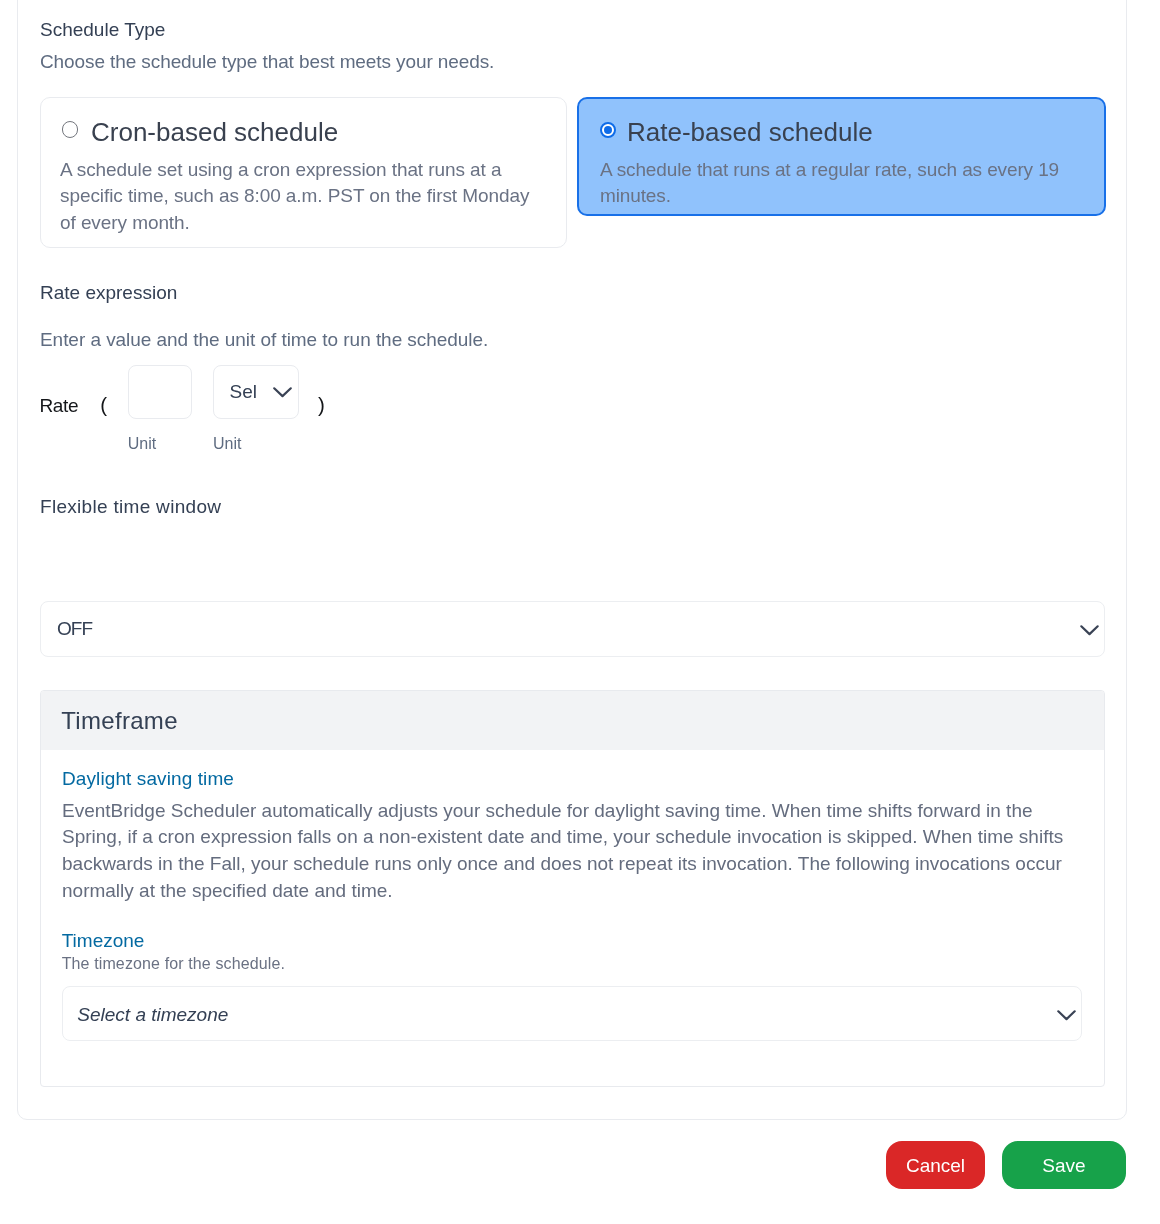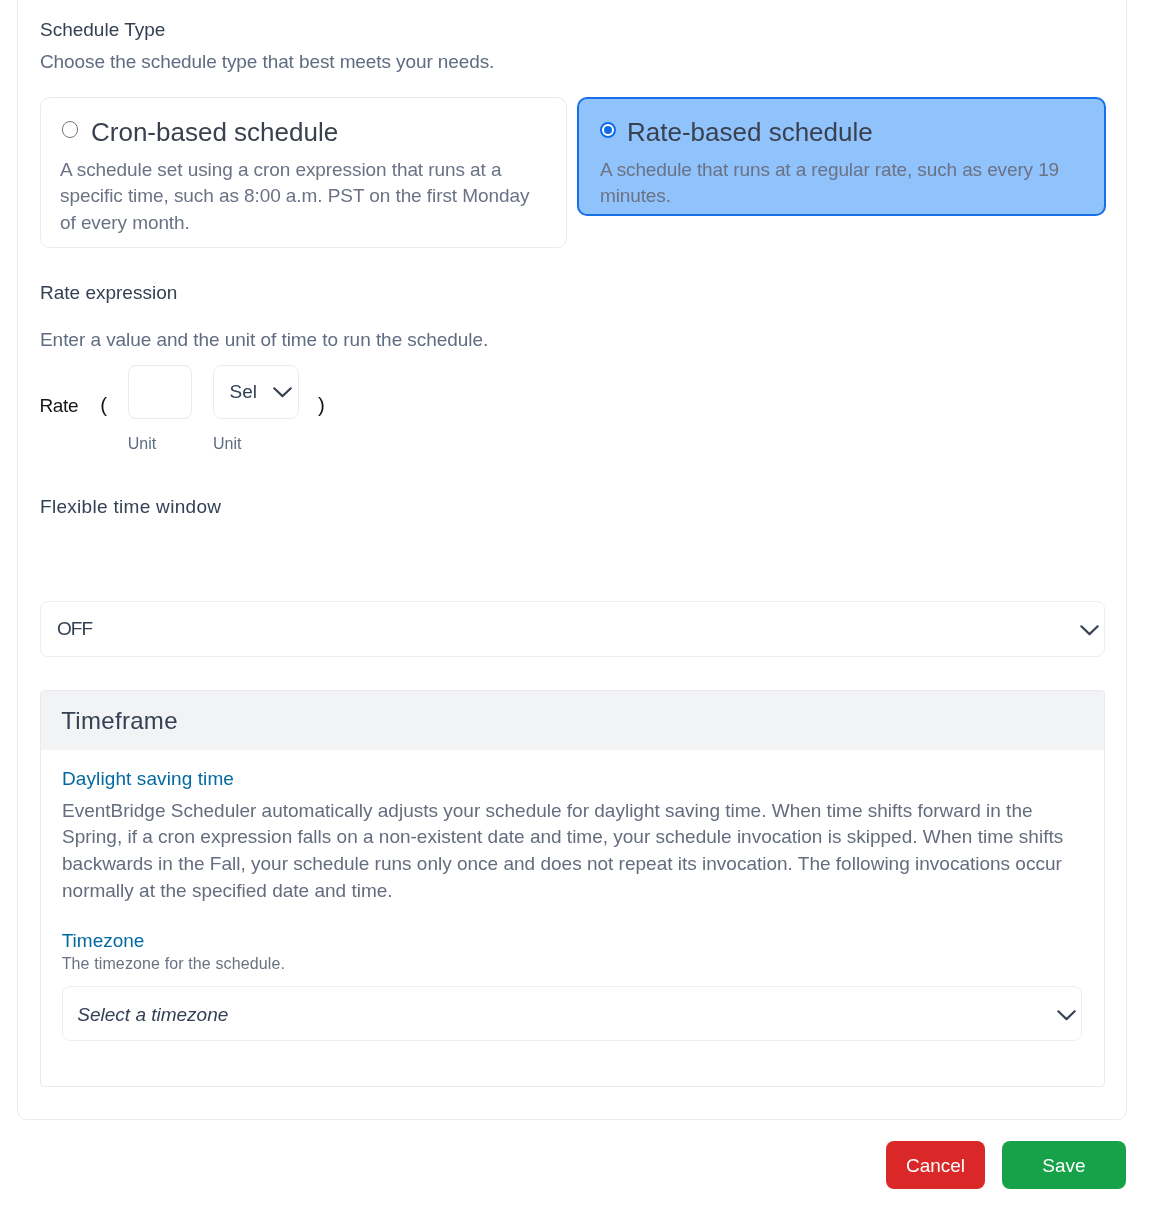--- a/index.html
+++ b/index.html
@@ -70,21 +70,21 @@
   .tf-head{
     position:absolute;left:0;top:0;right:0;background:#f2f3f5;
   }
   .tf-head .t{position:absolute;font-size:24px;line-height:24px;color:#344054;}
   .tf-sub{position:absolute;font-size:19px;line-height:19px;color:#0369a1;}
   .tf-body{position:absolute;font-size:19px;line-height:26.9px;color:#646c7e;}
   .tf-tiny{position:absolute;font-size:16px;line-height:16px;color:#6a7183;}
 
   
   .btn{
-    position:absolute;border:none;border-radius:8px;cursor:pointer;
+    position:absolute;border:none;border-radius:16px;cursor:pointer;
     font-family:"Liberation Sans",sans-serif;font-size:19px;color:#fff;
     display:flex;align-items:center;justify-content:center;
     padding:1px 0 0 0;
   }
   .btn.cancel{background:#da2727;}
   .btn.save{background:#17a24a;}
 </style>
 </head>
 <body>
 

